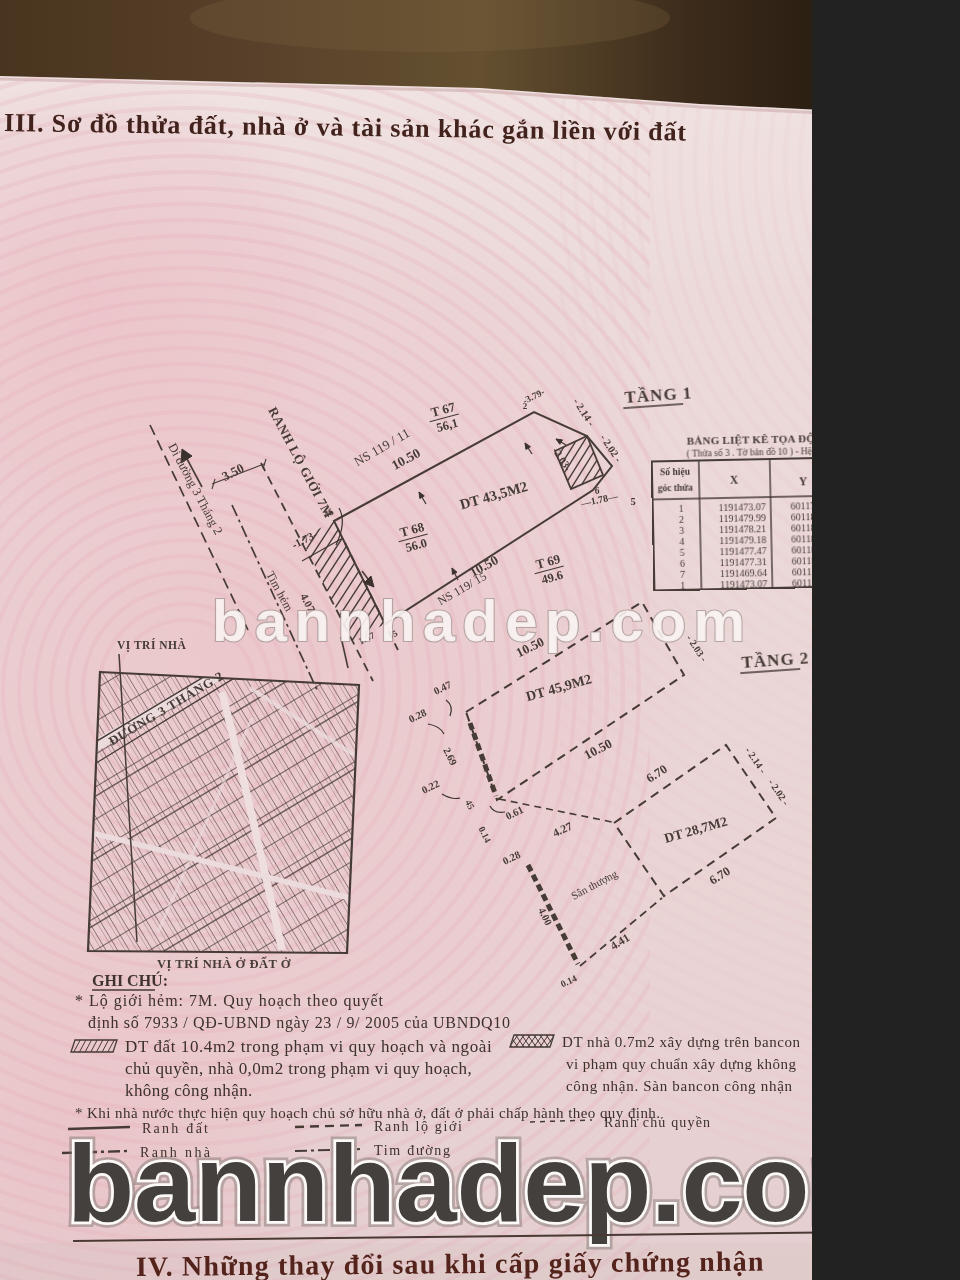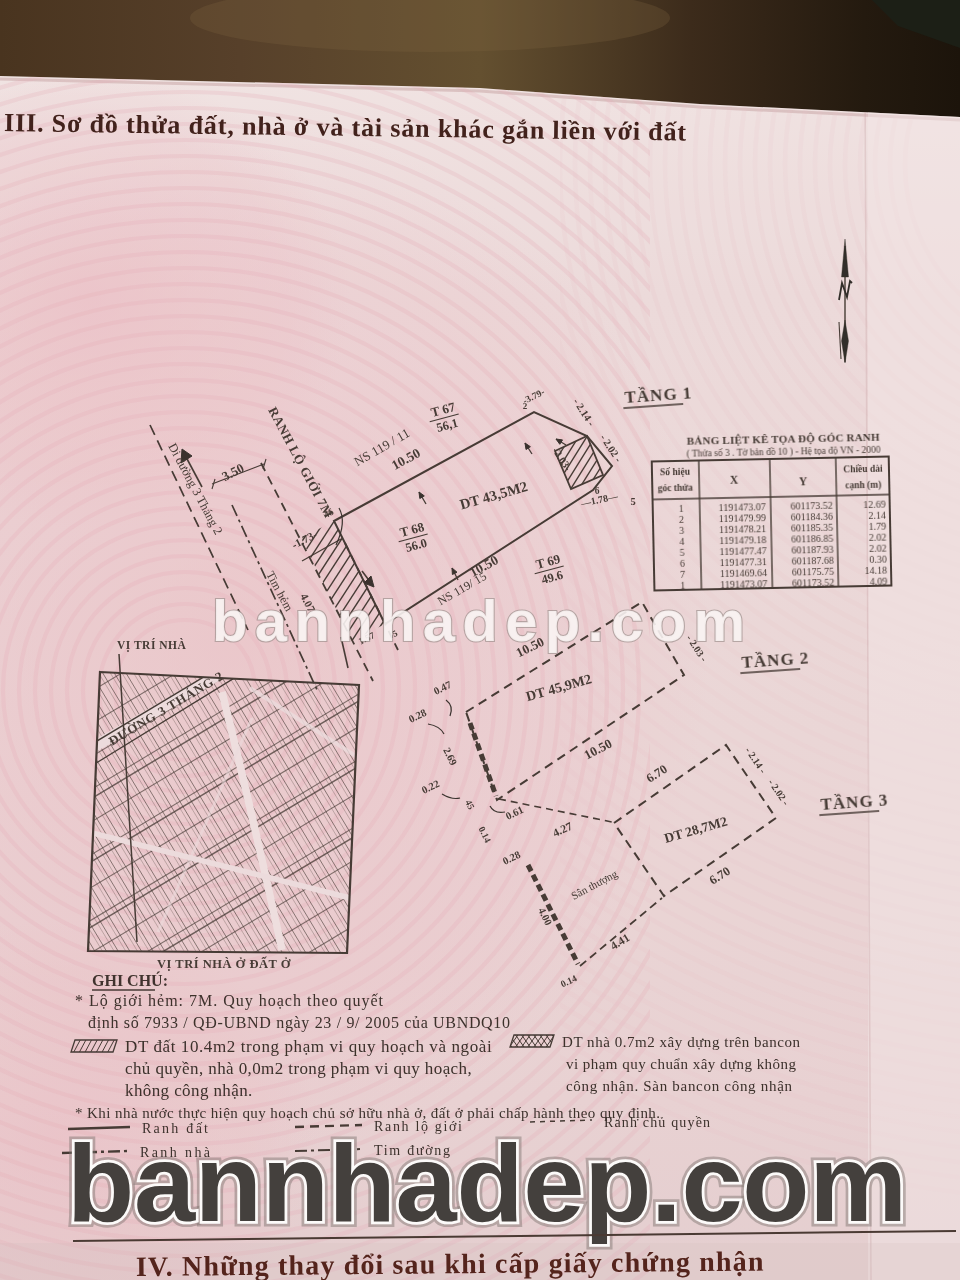--- a/index.html
+++ b/index.html
@@ -1,12 +1,12 @@
 <!DOCTYPE html>
-<html><head><meta charset="utf-8"><style>html,body{margin:0;padding:0;background:#222;}#page{width:960px;height:1280px;position:relative;overflow:hidden;font-family:"Liberation Serif",serif;}</style></head><body>
+<html><head><meta charset="utf-8"><style>html,body{margin:0;padding:0;background:#222;}#page{width:812px;height:1280px;position:relative;overflow:hidden;font-family:"Liberation Serif",serif;}</style></head><body>
 <div id="page">
 <svg width="960" height="1280" viewBox="0 0 960 1280" xmlns="http://www.w3.org/2000/svg" style="position:absolute;left:0;top:0">
 <defs>
         <linearGradient id="wood" x1="0" y1="0" x2="1" y2="0">
           <stop offset="0" stop-color="#49341f"></stop>
           <stop offset="0.25" stop-color="#57402a"></stop>
           <stop offset="0.5" stop-color="#645030"></stop>
           <stop offset="0.72" stop-color="#3c2b1b"></stop>
           <stop offset="0.9" stop-color="#241a0f"></stop>
           <stop offset="1" stop-color="#1c140b"></stop>

